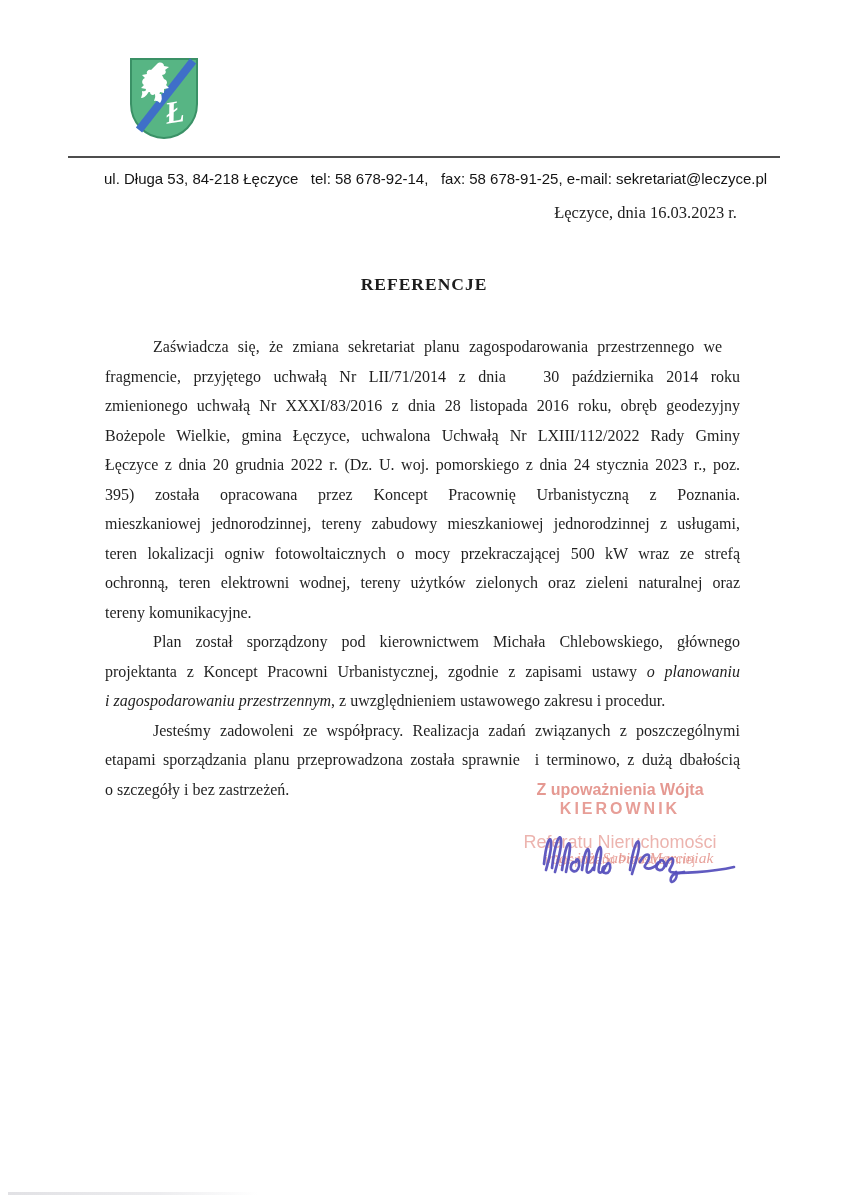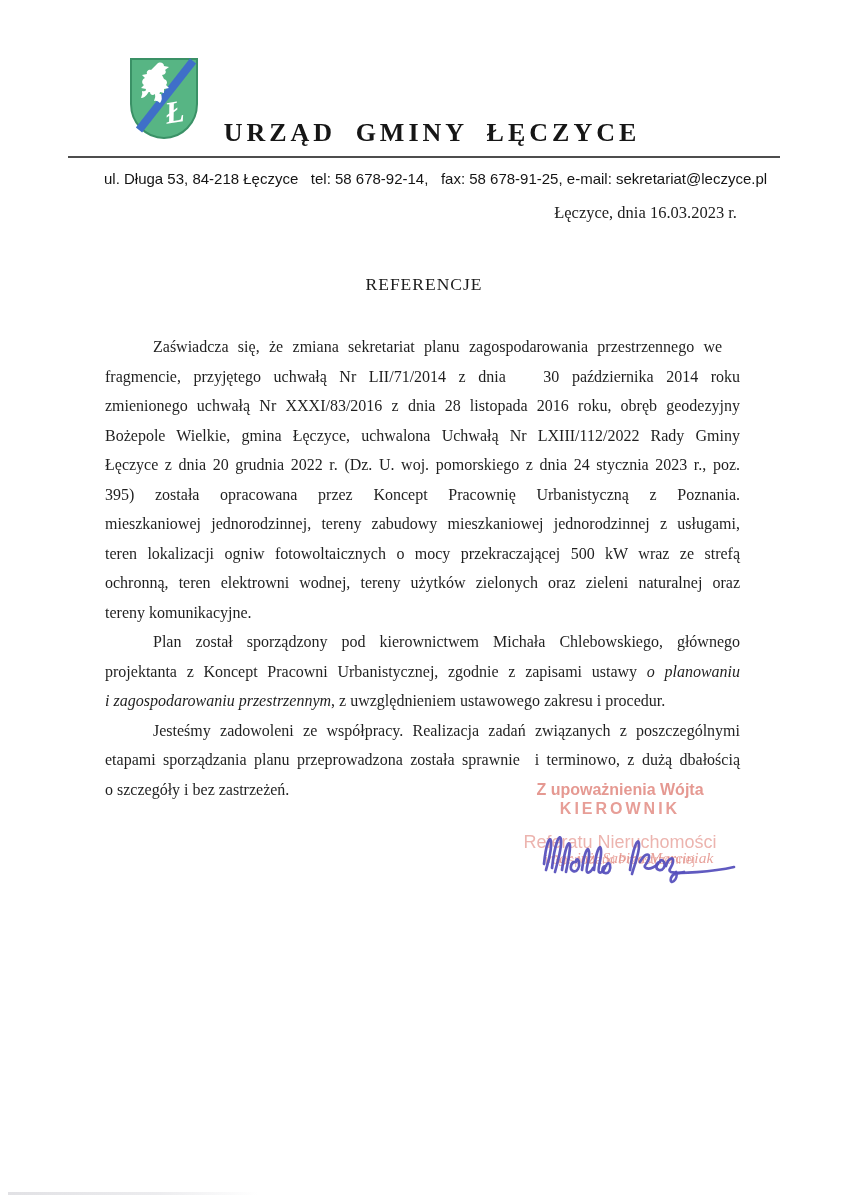--- a/index.html
+++ b/index.html
@@ -29,21 +29,21 @@
     font-family:"Liberation Sans", sans-serif;
     font-size:15px;color:#141414;white-space:nowrap;
   }
   .dateline{
     position:absolute;top:203px;right:111px;
     font-size:16.5px;color:#1c1c1c;white-space:nowrap;
   }
   
   .doc-title{
     position:absolute;left:0;right:0;top:274px;
-    text-align:center;font-size:17.5px;font-weight:normal;letter-spacing:1px;
+    text-align:center;font-size:17.5px;font-weight:bold;letter-spacing:1px;
   }
   .body-block{
     position:absolute;left:105px;top:332px;width:635px;
     font-size:16px;line-height:29.5px;color:#1f1f1f;
   }
   .bline{height:29.5px;white-space:nowrap;}
   .bline.indent{padding-left:48px;}
   .bline .wrap{display:inline-block;white-space:nowrap;}
   .bline .it{font-style:italic;}
   
@@ -85,21 +85,20 @@
     <path d="M4 3 H70 V48 A33 34 0 0 1 4 48 Z" style="fill:var(--shield-green,#57b584);stroke:var(--shield-border,#3a9166);stroke-width:2"></path>
     <line x1="66" y1="5" x2="12" y2="74" style="stroke:var(--band-blue,#3f6fc8);stroke-width:8"></line>
     <g fill="#ffffff">
       <path d="M30 8 c3 -3 7 -1 7 2 l5 1 -4 3 c2 2 0 5 -3 5 l2 4 c3 1 4 4 2 6 l3 3 -5 1 0 4 -4 -1 -1 4 -4 -2 c-2 2 -5 1 -5 -2 l-5 1 1 -4 -5 -1 3 -3 c-3 -2 -2 -6 1 -7 l-3 -3 5 -1 c-1 -3 2 -5 4 -4 z"></path>
       <path d="M21 37 q-3 5 -7 5 q2 -4 1 -7 q4 1 6 -2 z"></path>
       <path d="M34 38 q2 5 -1 9 q-3 -3 -6 -2 q2 -4 1 -7 z"></path>
     </g>
     <text x="38" y="66" transform="rotate(-9 50 56)" font-family="Liberation Serif, serif" font-size="31" font-weight="bold" font-style="italic" fill="#ffffff">Ł</text>
   </svg>
 
-  <div class="org-name">URZĄD GMINY ŁĘCZYCE</div>
   <div class="header-rule"></div>
   <div class="address-line">ul. Długa 53, 84-218 Łęczyce&nbsp;&nbsp; tel: 58 678-92-14,&nbsp;&nbsp; fax: 58 678-91-25, e-mail: sekretariat@leczyce.pl</div>
   <div class="dateline">Łęczyce, dnia 16.03.2023 r.</div>
 
   <div class="doc-title">REFERENCJE</div>
 
   <div class="body-block" id="body-block">
       <div class="bline indent"><span class="wrap" style="word-spacing: 5.34961px;"><span>Zaświadcza się, że zmiana sekretariat planu zagospodarowania przestrzennego we</span></span></div>
       <div class="bline"><span class="wrap" style="word-spacing: 8.52604px;"><span>fragmencie, przyjętego uchwałą Nr LII/71/2014 z dnia&nbsp;&nbsp;&nbsp;30 października 2014 roku</span></span></div>
       <div class="bline"><span class="wrap" style="word-spacing: 5.21449px;"><span>zmienionego uchwałą Nr XXXI/83/2016 z dnia 28 listopada 2016 roku, obręb geodezyjny</span></span></div>

